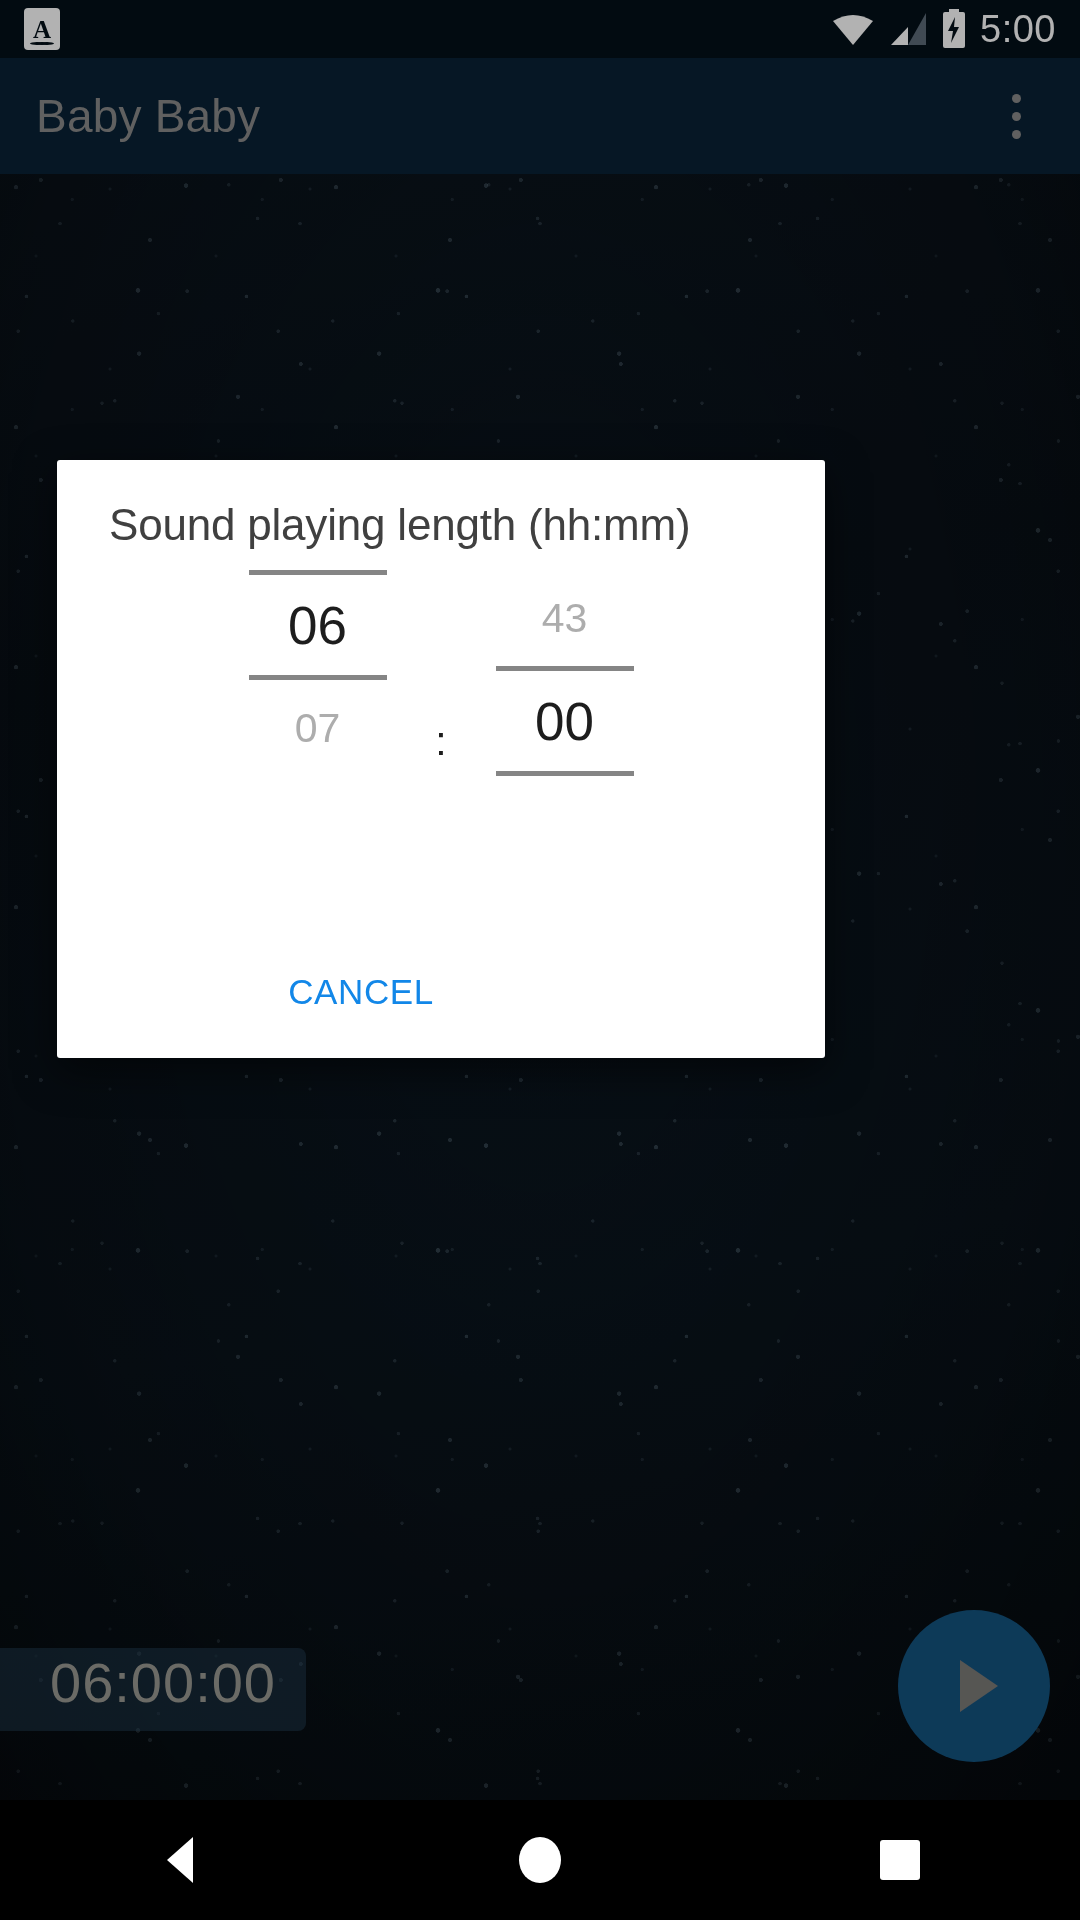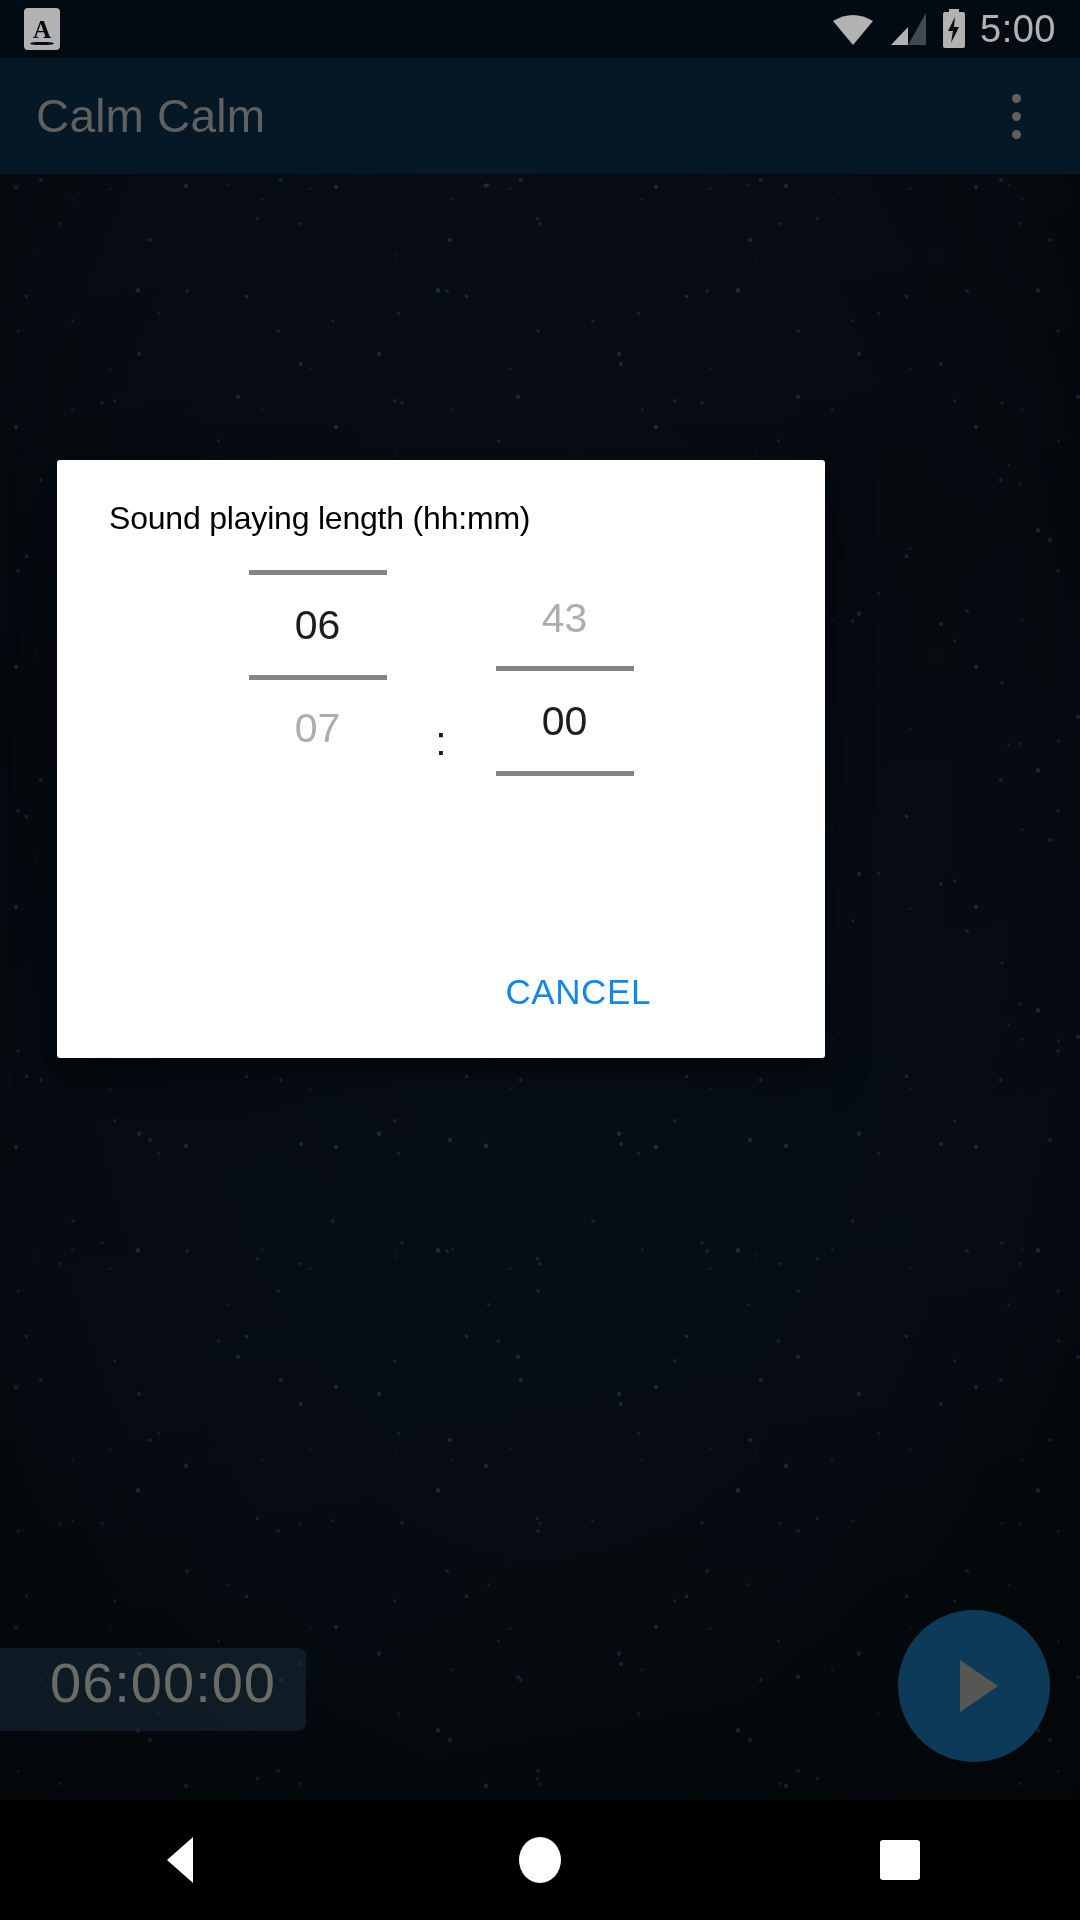--- a/index.html
+++ b/index.html
@@ -176,22 +176,22 @@
     left: 57px; top: 460px;
     width: 768px; height: 598px;
     background: #ffffff;
     border-radius: 3px;
     box-shadow: 0 12px 40px rgba(0,0,0,0.55);
     z-index: 10;
   }
   .dialog-title {
     position: absolute;
     left: 52px; top: 40px;
-    font-size: 32px;
-    color: #000000;
+    font-size: 44px;
+    color: #404040;
     font-weight: normal;
     letter-spacing: -0.2px;
   }
 
   
   .picker-wrap {
     position: absolute;
     left: 0; top: 110px;
     width: 768px;
     display: flex;
@@ -210,21 +210,21 @@
     color: #adadad;
     height: 96px;
     display: flex; align-items: center; justify-content: center;
     width: 100%;
   }
   .picker-rule {
     width: 138px; height: 5px;
     background: #858585;
   }
   .picker-selected {
-    font-size: 41px;
+    font-size: 53px;
     color: #1d1d1d;
     height: 100px;
     display: flex; align-items: center; justify-content: center;
     width: 100%;
   }
   .picker-sep {
     width: 42px;
     display: flex; align-items: center; justify-content: center;
     font-size: 41px;
     color: #1d1d1d;
@@ -234,20 +234,21 @@
   
   .dialog-actions {
     position: absolute;
     left: 0; bottom: 30px;
     width: 652px;
     display: flex;
     justify-content: flex-end;
     align-items: center;
     gap: 22px;
     padding-right: 44px;
+    flex-direction: column;
   }
   .dlg-btn {
     background: none; border: none;
     color: #1287e8;
     font-size: 35px;
     letter-spacing: 0.6px;
     font-family: "Liberation Sans", sans-serif;
     padding: 16px 14px;
     cursor: pointer;
   }
@@ -315,21 +316,21 @@
       <svg width="26" height="40" viewBox="0 0 26 40">
         <rect x="8" y="0" width="10" height="4" fill="#ffffff"></rect>
         <rect x="2" y="3" width="22" height="36" rx="2" fill="#ffffff"></rect>
         <path d="M14 8 L7 22 L12 22 L10 34 L18 18 L13 18 Z" fill="#041019"></path>
       </svg>
       <div class="status-time">5:00</div>
     </div>
   </div>
 
   <div class="app-bar">
-    <div class="app-title">Calm Calm</div>
+    <div class="app-title">Baby Baby</div>
     <div class="overflow-menu">
       <span></span>
       <span></span>
       <span></span>
     </div>
   </div>
 
   <div class="scrim"></div>
 
   <div class="dialog">

